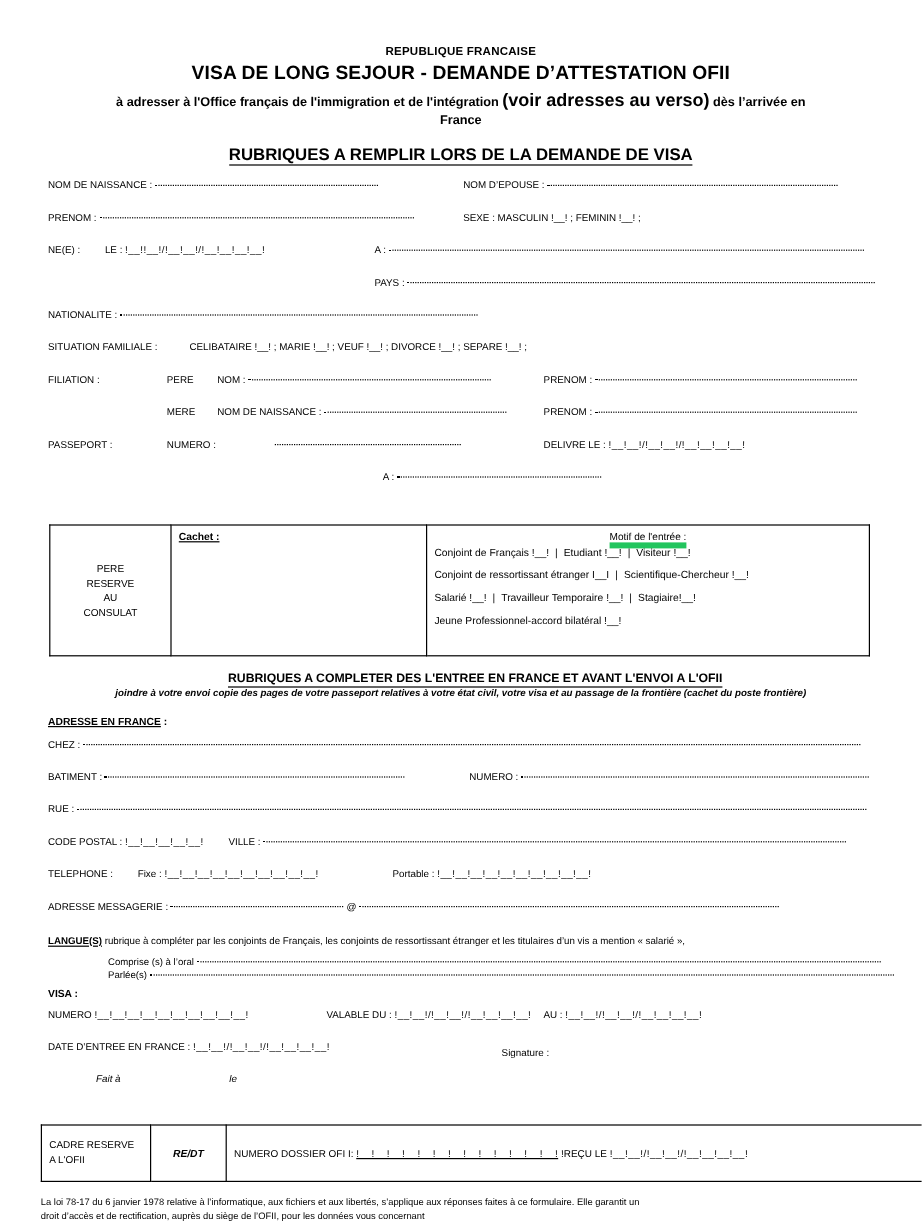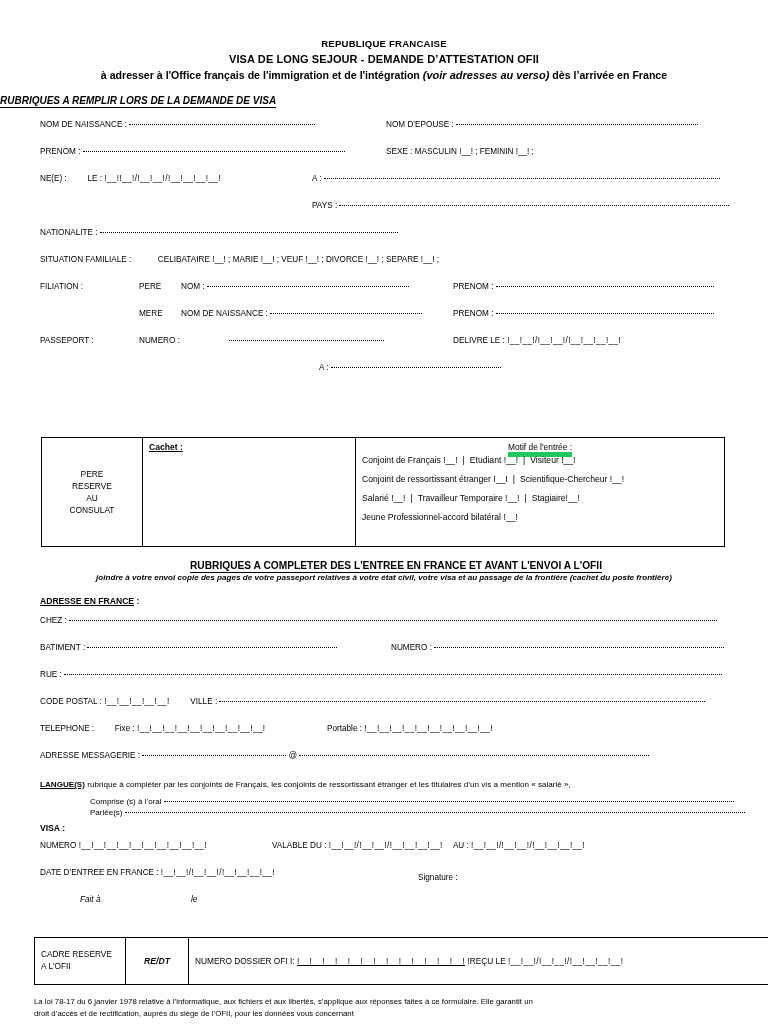--- a/index.html
+++ b/index.html
@@ -23,34 +23,34 @@
     height: 1024px;
     padding: 0;
   }
 
   
   .hdr {
     text-align: center;
     font-weight: bold;
   }
   .hdr-l1 { font-size: 9.6px; margin-top: 38px; letter-spacing: .2px; }
-  .hdr-l2 { font-size: 11px; margin-top: 4px; letter-spacing: .1px; }
+  .hdr-l2 { font-size: 16px; margin-top: 4px; letter-spacing: .1px; }
   .hdr-l3 { font-size: 9.2px; margin-top: 3px; }
   .hdr-l4 {
     font-size: 10.6px;
     margin-top: 3px;
     padding: 0 95px;
     line-height: 1.32;
   }
-  .ital { font-style: italic; font-size: 11px; }
+  .ital { font-size: 15px; }
   .section-title {
+    text-align: center;
     font-weight: bold;
-    font-size: 10px;
+    font-size: 14px;
     margin-top: 12px;
-    font-style: italic;
   }
   .section-title span {
     border-bottom: 1.3px solid #000;
     padding-bottom: 1px;
   }
 
   
   .rows { margin-top: 14px; }
   .row {
     position: relative;

